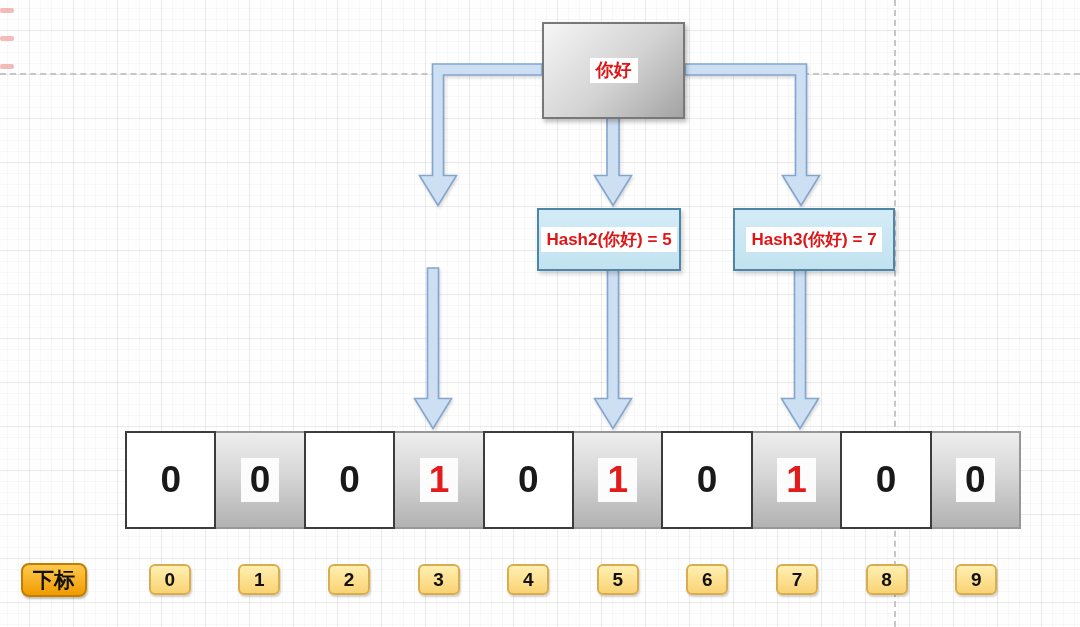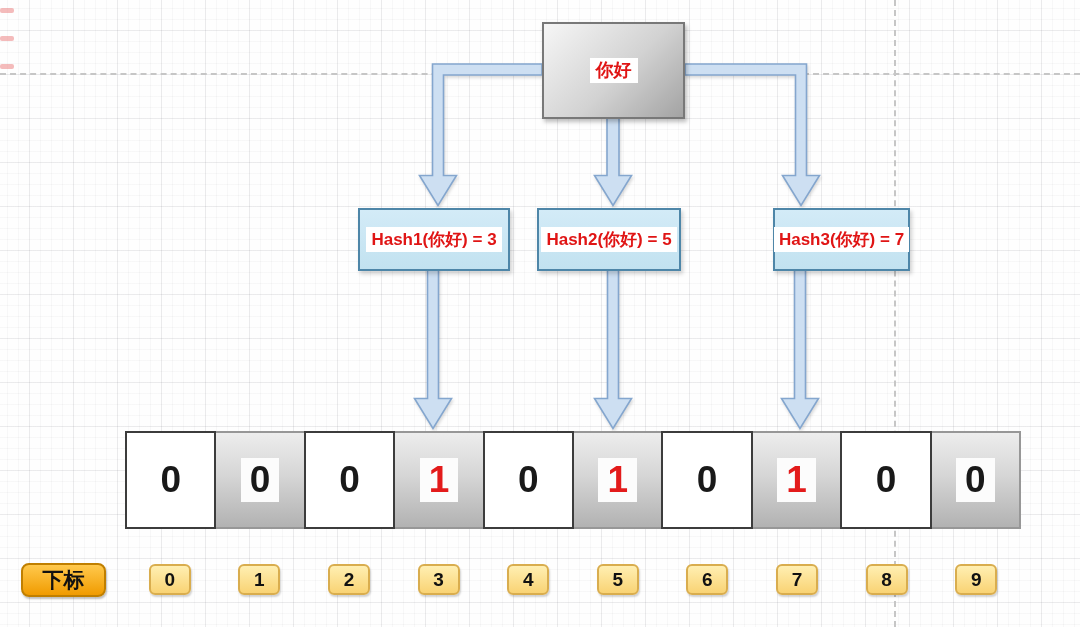--- a/index.html
+++ b/index.html
@@ -44,39 +44,39 @@
     background:linear-gradient(180deg,#d3ebf7 0%,#c2e2f0 100%);
     border:2px solid #4e86a8;
     box-shadow:2px 3px 4px rgba(0,0,0,0.18);
   }
   .node-hash .label{
     background:#ffffff;color:#e01515;font-weight:bold;font-size:17px;
     padding:2px 5px;white-space:nowrap;line-height:1.25;
   }
   .node-hash1{left:358px;width:152px;}
   .node-hash2{left:537px;width:144px;}
-  .node-hash3{left:733px;width:137px;margin-left:40px;}
+  .node-hash3{left:733px;width:162px;}
 
   .bit-array{
     position:absolute;left:125px;top:431px;width:896px;height:98px;
     display:flex;z-index:3;
   }
   .cell{flex:1;display:flex;align-items:center;justify-content:center;}
   .cell + .cell{margin-left:-2px;}
   .cell.white{background:#ffffff;border:2px solid #3c3c3c;z-index:2;}
   .cell.gray{
     background:linear-gradient(180deg,#ededed 0%,#d6d6d6 45%,#b2b2b2 100%);
     border:2px solid #979797;z-index:1;
   }
   .digit{font-weight:bold;font-size:37px;line-height:1.05;color:#191919;}
   .cell.gray .digit{background:#fcfcfc;padding:3px 9px;}
   .digit.red{color:#e31b1b;}
 
   .legend{
-    position:absolute;left:21px;top:563px;width:85px;height:34px;z-index:3;
+    position:absolute;left:21px;top:563px;width:66px;height:34px;z-index:3;
     display:flex;align-items:center;justify-content:center;
     background:linear-gradient(180deg,#ffc94d 0%,#f09b00 100%);
     border:2px solid #c07f00;border-radius:8px;
     box-shadow:1px 2px 2px rgba(0,0,0,0.25);
     font-weight:bold;font-size:21px;color:#111111;
   }
   .idx-box{
     position:absolute;top:564px;width:42px;height:31px;z-index:3;
     display:flex;align-items:center;justify-content:center;
     background:linear-gradient(180deg,#ffefb2 0%,#f9d374 100%);
@@ -102,23 +102,20 @@
     <path d="M685 64 H806.5 V175.5 H819.5 L801 205.5 L782.5 175.5 H795.5 V75 H685 Z"></path>
     <path d="M427.5 268 V398.5 H414.5 L433 428.5 L451.5 398.5 H438.5 V268 Z"></path>
     <path d="M607.5 268 V398.5 H594.5 L613 428.5 L631.5 398.5 H618.5 V268 Z"></path>
     <path d="M794.5 268 V398.5 H781.5 L800 428.5 L818.5 398.5 H805.5 V268 Z"></path>
   </svg>
 
   <div class="node node-input">
     <span class="label">你好</span>
   </div>
 
-  <div class="node node-hash node-hash1">
-    <span class="label">Hash1(你好) = 3</span>
-  </div>
   <div class="node node-hash node-hash2">
     <span class="label">Hash2(你好) = 5</span>
   </div>
   <div class="node node-hash node-hash3">
     <span class="label">Hash3(你好) = 7</span>
   </div>
 
   <div class="bit-array" id="bit-array">
       <div class="cell white">
         <span class="digit">0</span>

